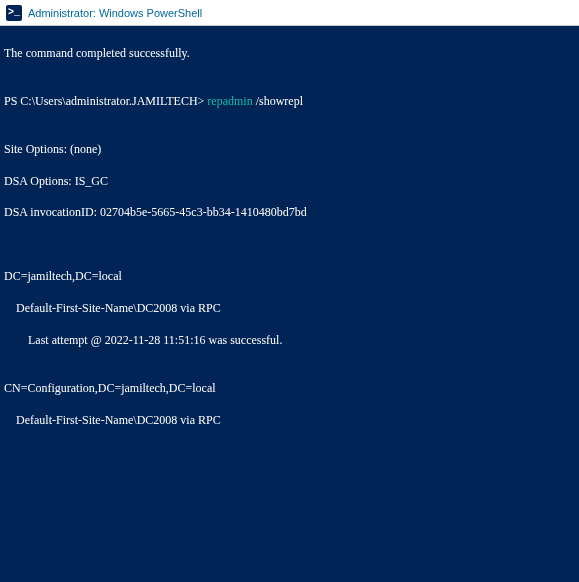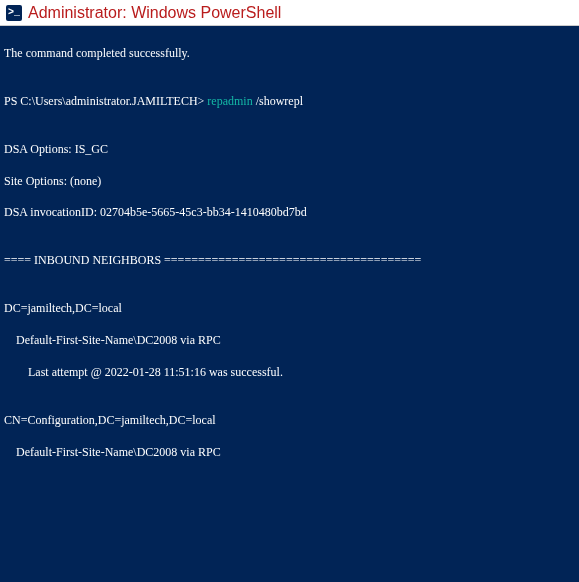--- a/index.html
+++ b/index.html
@@ -27,23 +27,23 @@
     color: #ffffff;
     display: inline-flex;
     align-items: center;
     justify-content: center;
     font-size: 10px;
     font-weight: bold;
     margin-right: 6px;
     border-radius: 2px;
   }
   .titlebar .title {
-    color: #b91c1c;
+    color: #0369a1;
     font-family: "Segoe UI", Tahoma, sans-serif;
-    font-size: 16px;
+    font-size: 11px;
   }
   .terminal {
     padding: 4px 4px 8px 4px;
     white-space: pre;
     line-height: 1.33;
     letter-spacing: 0;
     overflow: hidden;
   }
   .line { white-space: pre; font-family: Liberation Serif, serif; }
   .cmd { color: #14b8a6; }
@@ -54,29 +54,28 @@
 <div class="titlebar">
   <span class="ps-icon">&gt;_</span>
   <span class="title">Administrator: Windows PowerShell</span>
 </div>
 
 <div class="terminal">
 <div class="line">The command completed successfully.</div>
 <div class="line"></div>
 <div class="line"><span>PS C:\Users\administrator.JAMILTECH&gt; </span><span class="cmd">repadmin</span><span> /showrepl</span></div>
 <div class="line"></div>
+<div class="line">Site Options: (none)</div>
 <div class="line">DSA Options: IS_GC</div>
-<div class="line">Site Options: (none)</div>
 <div class="line">DSA invocationID: 02704b5e-5665-45c3-bb34-1410480bd7bd</div>
 <div class="line"></div>
-<div class="line">==== INBOUND NEIGHBORS ======================================</div>
 <div class="line"></div>
 <div class="line">DC=jamiltech,DC=local</div>
 <div class="line">    Default-First-Site-Name\DC2008 via RPC</div>
-<div class="line">        Last attempt @ 2022-01-28 11:51:16 was successful.</div>
+<div class="line">        Last attempt @ 2022-11-28 11:51:16 was successful.</div>
 <div class="line"></div>
 <div class="line">CN=Configuration,DC=jamiltech,DC=local</div>
 <div class="line">    Default-First-Site-Name\DC2008 via RPC</div>
 
 
 <div class="line"></div>
 
 
 
 

